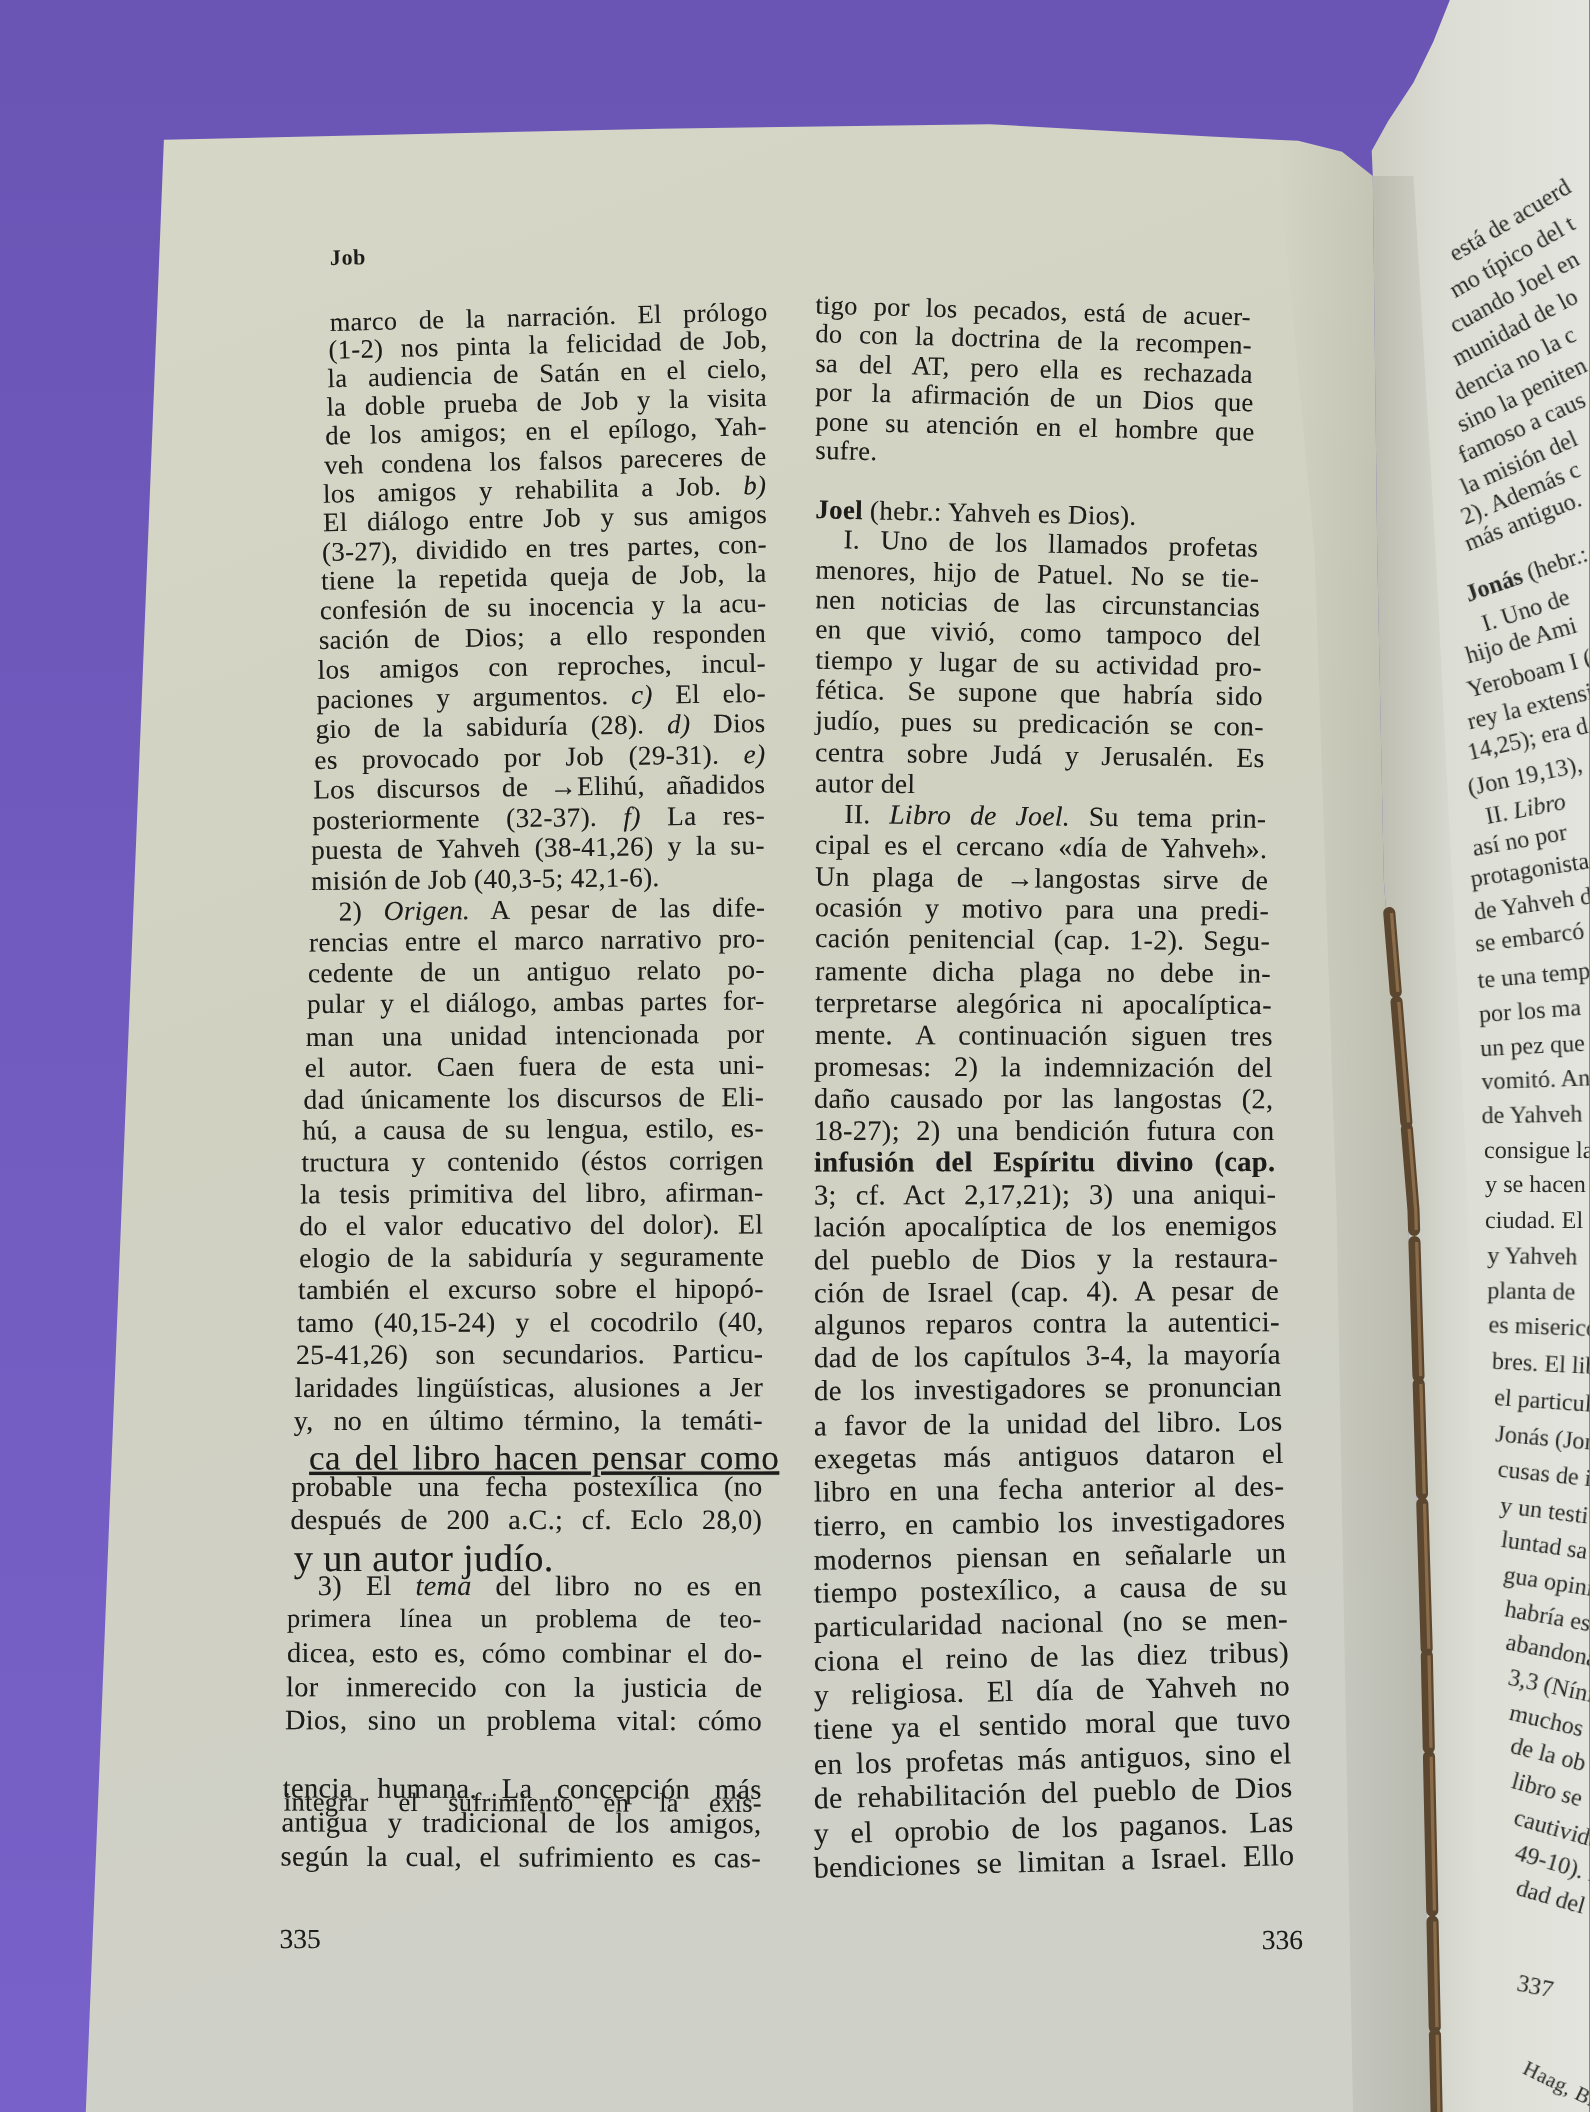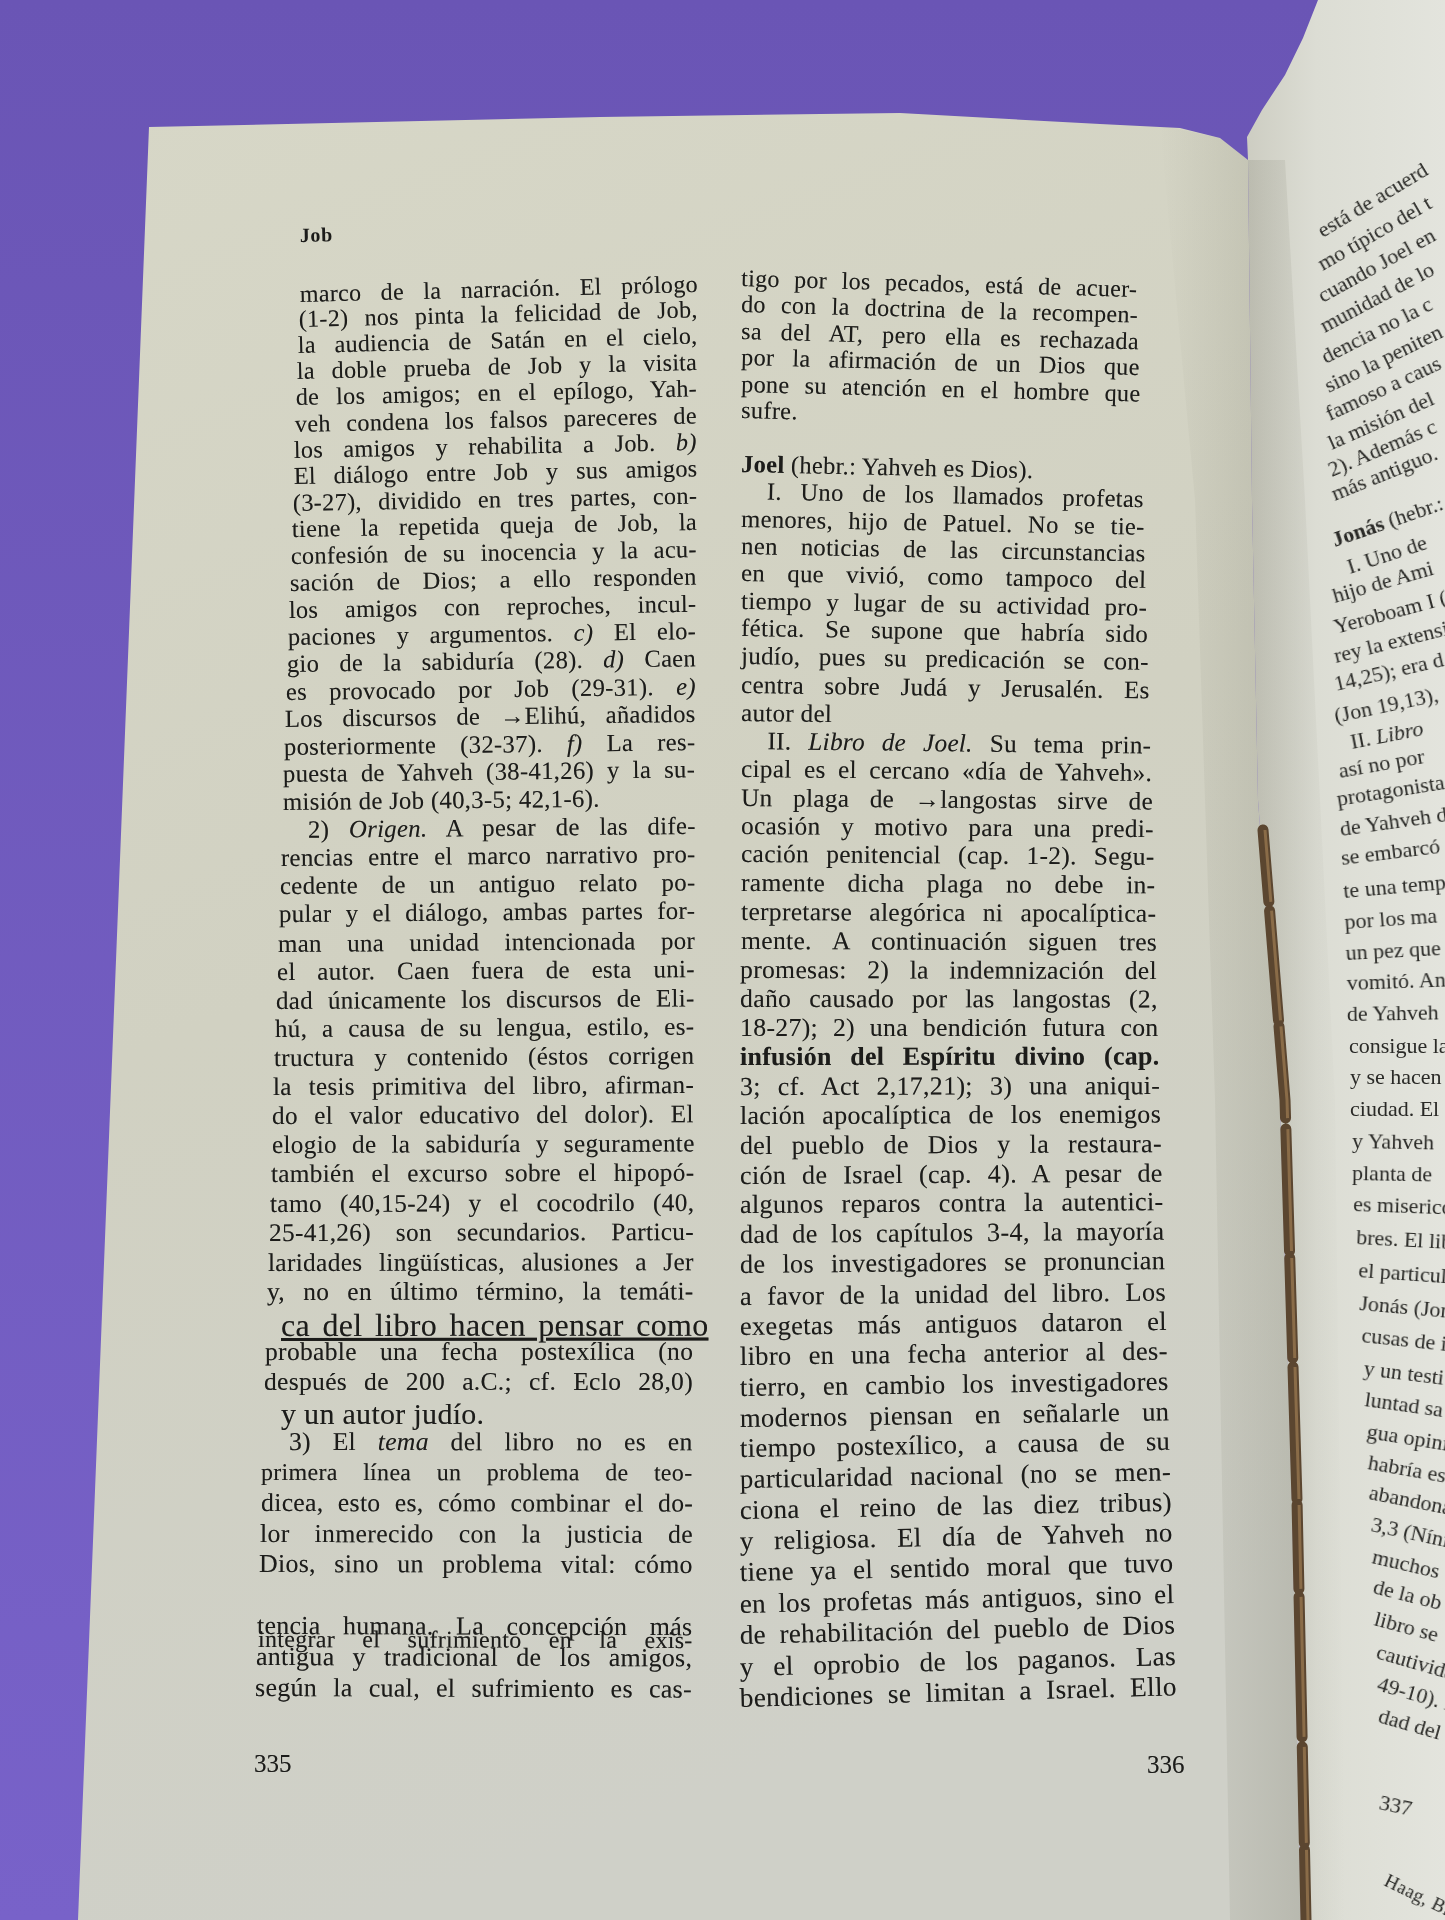--- a/index.html
+++ b/index.html
@@ -85,21 +85,21 @@
       <div class="line" style="left: 296.327px; top: 385.292px; width: 401.278px; font-size: 24.1633px; transform: rotate(-0.0216485rad);"><span>de los amigos; en el epílogo, Yah-</span></div>
       <div class="line" style="left: 295.408px; top: 411.509px; width: 402.067px; font-size: 24.2041px; transform: rotate(-0.0208149rad);"><span>veh condena los falsos pareceres de</span></div>
       <div class="line" style="left: 294.49px; top: 437.836px; width: 402.856px; font-size: 24.2449px; transform: rotate(-0.019995rad);"><span>los amigos y rehabilita a Job. </span><span class="it">b)</span></div>
       <div class="line" style="left: 293.571px; top: 464.274px; width: 403.646px; font-size: 24.2857px; transform: rotate(-0.0191885rad);"><span>El diálogo entre Job y sus amigos</span></div>
       <div class="line" style="left: 292.653px; top: 490.824px; width: 404.436px; font-size: 24.3265px; transform: rotate(-0.0183956rad);"><span>(3-27), dividido en tres partes, con-</span></div>
       <div class="line" style="left: 291.735px; top: 517.485px; width: 405.226px; font-size: 24.3673px; transform: rotate(-0.0176159rad);"><span>tiene la repetida queja de Job, la</span></div>
       <div class="line" style="left: 290.816px; top: 544.257px; width: 406.017px; font-size: 24.4082px; transform: rotate(-0.0168496rad);"><span>confesión de su inocencia y la acu-</span></div>
       <div class="line" style="left: 289.898px; top: 571.14px; width: 406.808px; font-size: 24.449px; transform: rotate(-0.0160965rad);"><span>sación de Dios; a ello responden</span></div>
       <div class="line" style="left: 288.98px; top: 598.135px; width: 407.599px; font-size: 24.4898px; transform: rotate(-0.0153565rad);"><span>los amigos con reproches, incul-</span></div>
       <div class="line" style="left: 288.061px; top: 625.241px; width: 408.391px; font-size: 24.5306px; transform: rotate(-0.0146296rad);"><span>paciones y argumentos. </span><span class="it">c)</span><span> El elo-</span></div>
-      <div class="line" style="left: 287.143px; top: 652.458px; width: 409.182px; font-size: 24.5714px; transform: rotate(-0.0139157rad);"><span>gio de la sabiduría (28). </span><span class="it">d)</span><span> Caen</span></div>
+      <div class="line" style="left: 287.143px; top: 652.458px; width: 409.182px; font-size: 24.5714px; transform: rotate(-0.0139157rad);"><span>gio de la sabiduría (28). </span><span class="it">d)</span><span> Dios</span></div>
       <div class="line" style="left: 286.224px; top: 679.786px; width: 409.975px; font-size: 24.6122px; transform: rotate(-0.0132147rad);"><span>es provocado por Job (29-31). </span><span class="it">e)</span></div>
       <div class="line" style="left: 285.306px; top: 707.225px; width: 410.767px; font-size: 24.6531px; transform: rotate(-0.0125265rad);"><span>Los discursos de →Elihú, añadidos</span></div>
       <div class="line" style="left: 284.388px; top: 734.776px; width: 411.56px; font-size: 24.6939px; transform: rotate(-0.0118512rad);"><span>posteriormente (32-37). </span><span class="it">f)</span><span> La res-</span></div>
       <div class="line" style="left: 283.469px; top: 762.437px; width: 412.352px; font-size: 24.7347px; transform: rotate(-0.0111885rad);"><span>puesta de Yahveh (38-41,26) y la su-</span></div>
       <div class="line last" style="left: 282.551px; top: 790.21px; width: 413.145px; font-size: 24.7755px; transform: rotate(-0.0105384rad);"><span>misión de Job (40,3-5; 42,1-6).</span></div>
       <div class="line indent" style="left: 281.633px; top: 818.094px; width: 413.939px; font-size: 24.8163px; transform: rotate(-0.00990089rad);"><span>2) </span><span class="it">Origen.</span><span> A pesar de las dife-</span></div>
       <div class="line" style="left: 280.714px; top: 846.09px; width: 414.732px; font-size: 24.8571px; transform: rotate(-0.00927585rad);"><span>rencias entre el marco narrativo pro-</span></div>
       <div class="line" style="left: 279.796px; top: 874.196px; width: 415.526px; font-size: 24.898px; transform: rotate(-0.00866323rad);"><span>cedente de un antiguo relato po-</span></div>
       <div class="line" style="left: 278.878px; top: 902.414px; width: 416.32px; font-size: 24.9388px; transform: rotate(-0.00806295rad);"><span>pular y el diálogo, ambas partes for-</span></div>
       <div class="line" style="left: 277.959px; top: 930.743px; width: 417.114px; font-size: 24.9796px; transform: rotate(-0.00747493rad);"><span>man una unidad intencionada por</span></div>
@@ -111,21 +111,21 @@
       <div class="line" style="left: 272.449px; top: 1103.05px; width: 421.881px; font-size: 25.2245px; transform: rotate(-0.00420067rad);"><span>do el valor educativo del dolor). El</span></div>
       <div class="line" style="left: 271.531px; top: 1132.16px; width: 422.676px; font-size: 25.2653px; transform: rotate(-0.00369663rad);"><span>elogio de la sabiduría y seguramente</span></div>
       <div class="line" style="left: 270.612px; top: 1161.38px; width: 423.472px; font-size: 25.3061px; transform: rotate(-0.00320432rad);"><span>también el excurso sobre el hipopó-</span></div>
       <div class="line" style="left: 269.694px; top: 1190.71px; width: 424.267px; font-size: 25.3469px; transform: rotate(-0.00272367rad);"><span>tamo (40,15-24) y el cocodrilo (40,</span></div>
       <div class="line" style="left: 268.776px; top: 1220.15px; width: 425.062px; font-size: 25.3878px; transform: rotate(-0.00225461rad);"><span>25-41,26) son secundarios. Particu-</span></div>
       <div class="line" style="left: 267.857px; top: 1249.7px; width: 425.858px; font-size: 25.4286px; transform: rotate(-0.00179709rad);"><span>laridades lingüísticas, alusiones a Jer</span></div>
       <div class="line" style="left: 266.939px; top: 1279.36px; width: 426.653px; font-size: 25.4694px; transform: rotate(-0.00135104rad);"><span>y, no en último término, la temáti-</span></div>
       <div class="line" style="left: 281px; top: 1309.14px; width: 427.449px; font-size: 32px; transform: rotate(-0.000916394rad); text-decoration: underline;"><span>ca del libro hacen pensar como</span></div>
       <div class="line" style="left: 265.102px; top: 1339.02px; width: 428.245px; font-size: 25.551px; transform: rotate(-0.000493087rad);"><span>probable una fecha postexílica (no</span></div>
       <div class="line" style="left: 264.184px; top: 1369.02px; width: 429.041px; font-size: 25.5918px; transform: rotate(-8.1058e-05rad);"><span>después de 200 a.C.; cf. Eclo 28,0)</span></div>
-      <div class="line last" style="left: 281px; top: 1399.13px; width: 429.837px; font-size: 30px; transform: rotate(0.000319756rad);"><span>y un autor judío.</span></div>
+      <div class="line last" style="left: 267px; top: 1399.13px; width: 429.837px; font-size: 35px; transform: rotate(0.000319756rad);"><span>y un autor judío.</span></div>
       <div class="line indent" style="left: 262.347px; top: 1429.35px; width: 430.633px; font-size: 25.6735px; transform: rotate(0.000709416rad);"><span>3) El </span><span class="it">tema</span><span> del libro no es en</span></div>
       <div class="line" style="left: 261.429px; top: 1459.68px; width: 431.429px; font-size: 24px; transform: rotate(0.00108798rad);"><span>primera línea un problema de teo-</span></div>
       <div class="line" style="left: 260.51px; top: 1490.12px; width: 432.225px; font-size: 25.7551px; transform: rotate(0.00145552rad);"><span>dicea, esto es, cómo combinar el do-</span></div>
       <div class="line" style="left: 259.592px; top: 1520.67px; width: 433.021px; font-size: 25.7959px; transform: rotate(0.00181209rad);"><span>lor inmerecido con la justicia de</span></div>
       <div class="line" style="left: 258.673px; top: 1551.34px; width: 433.817px; font-size: 25.8367px; transform: rotate(0.00215775rad);"><span>Dios, sino un problema vital: cómo</span></div>
       <div class="line" style="left: 257.755px; top: 1627px; width: 434.614px; font-size: 24px; transform: rotate(0.00249256rad);"><span>integrar el sufrimiento en la exis-</span></div>
       <div class="line" style="left: 256.837px; top: 1613px; width: 435.41px; font-size: 25.9184px; transform: rotate(0.00281658rad);"><span>tencia humana. La concepción más</span></div>
       <div class="line" style="left: 255.918px; top: 1644px; width: 436.206px; font-size: 25.9592px; transform: rotate(0.00312987rad);"><span>antigua y tradicional de los amigos,</span></div>
       <div class="line" style="left: 255px; top: 1675.11px; width: 437.003px; font-size: 26px; transform: rotate(0.00343248rad);"><span>según la cual, el sufrimiento es cas-</span></div>
     </div>

